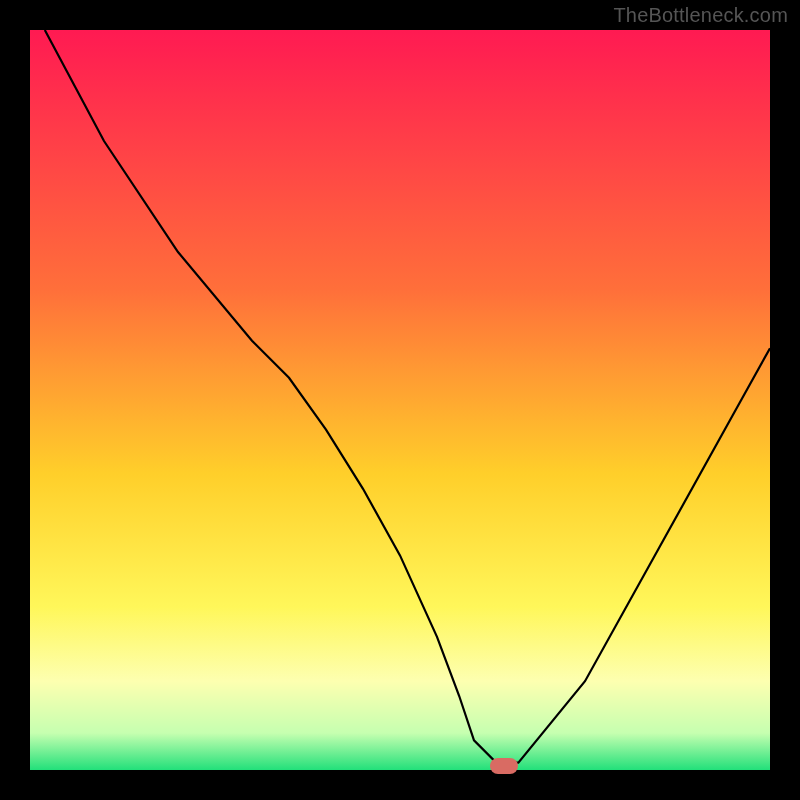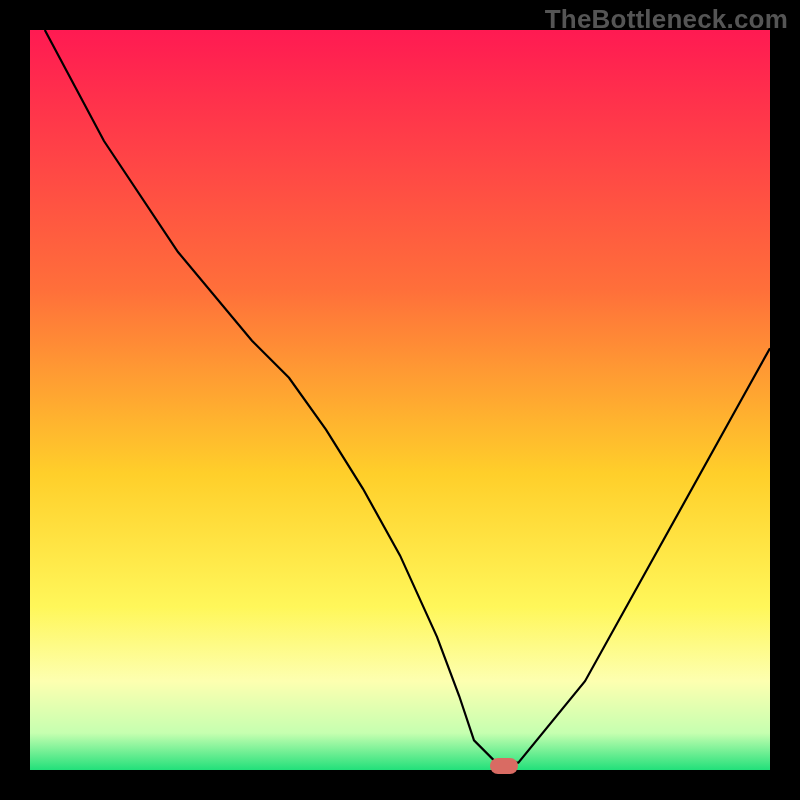--- a/index.html
+++ b/index.html
@@ -14,22 +14,22 @@
     position: relative;
     width: 800px;
     height: 800px;
     background: #000;
   }
   .watermark {
     position: absolute;
     top: 4px;
     right: 12px;
     color: #555;
-    font-size: 26px;
-    font-weight: 700;
+    font-size: 20px;
+    font-weight: 400;
     letter-spacing: 0.2px;
     z-index: 5;
   }
   .plot-area {
     position: absolute;
     left: 30px;
     top: 30px;
     width: 740px;
     height: 740px;
   }

